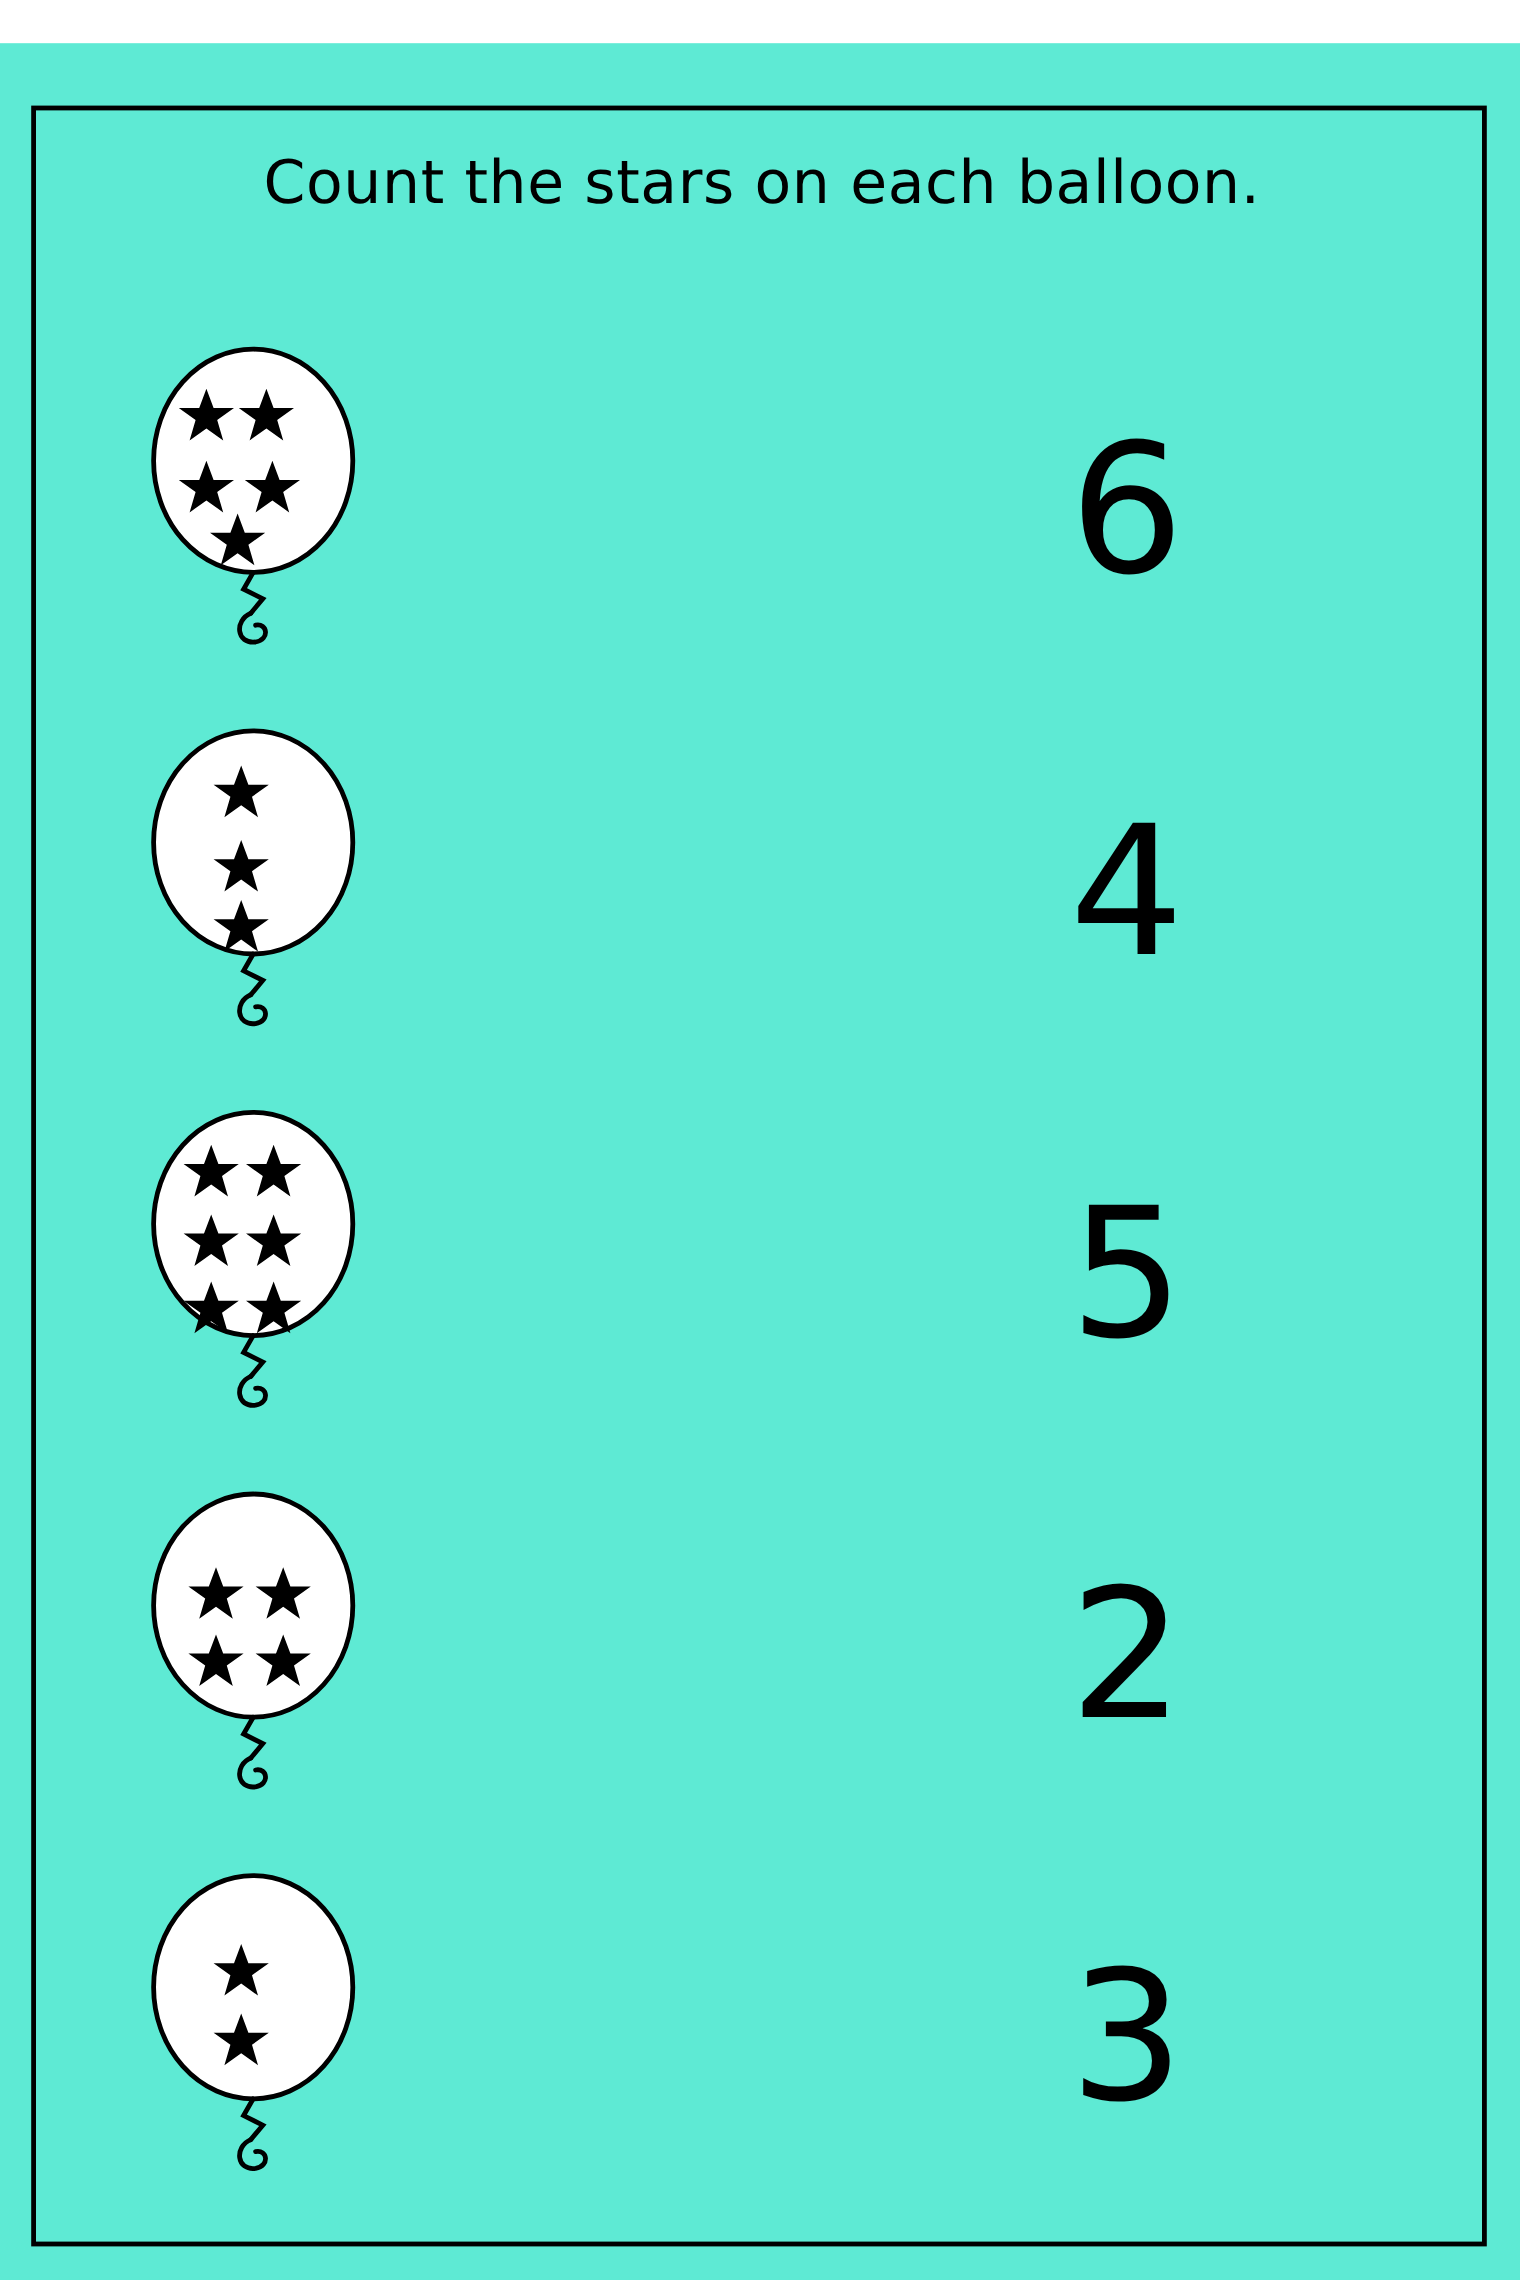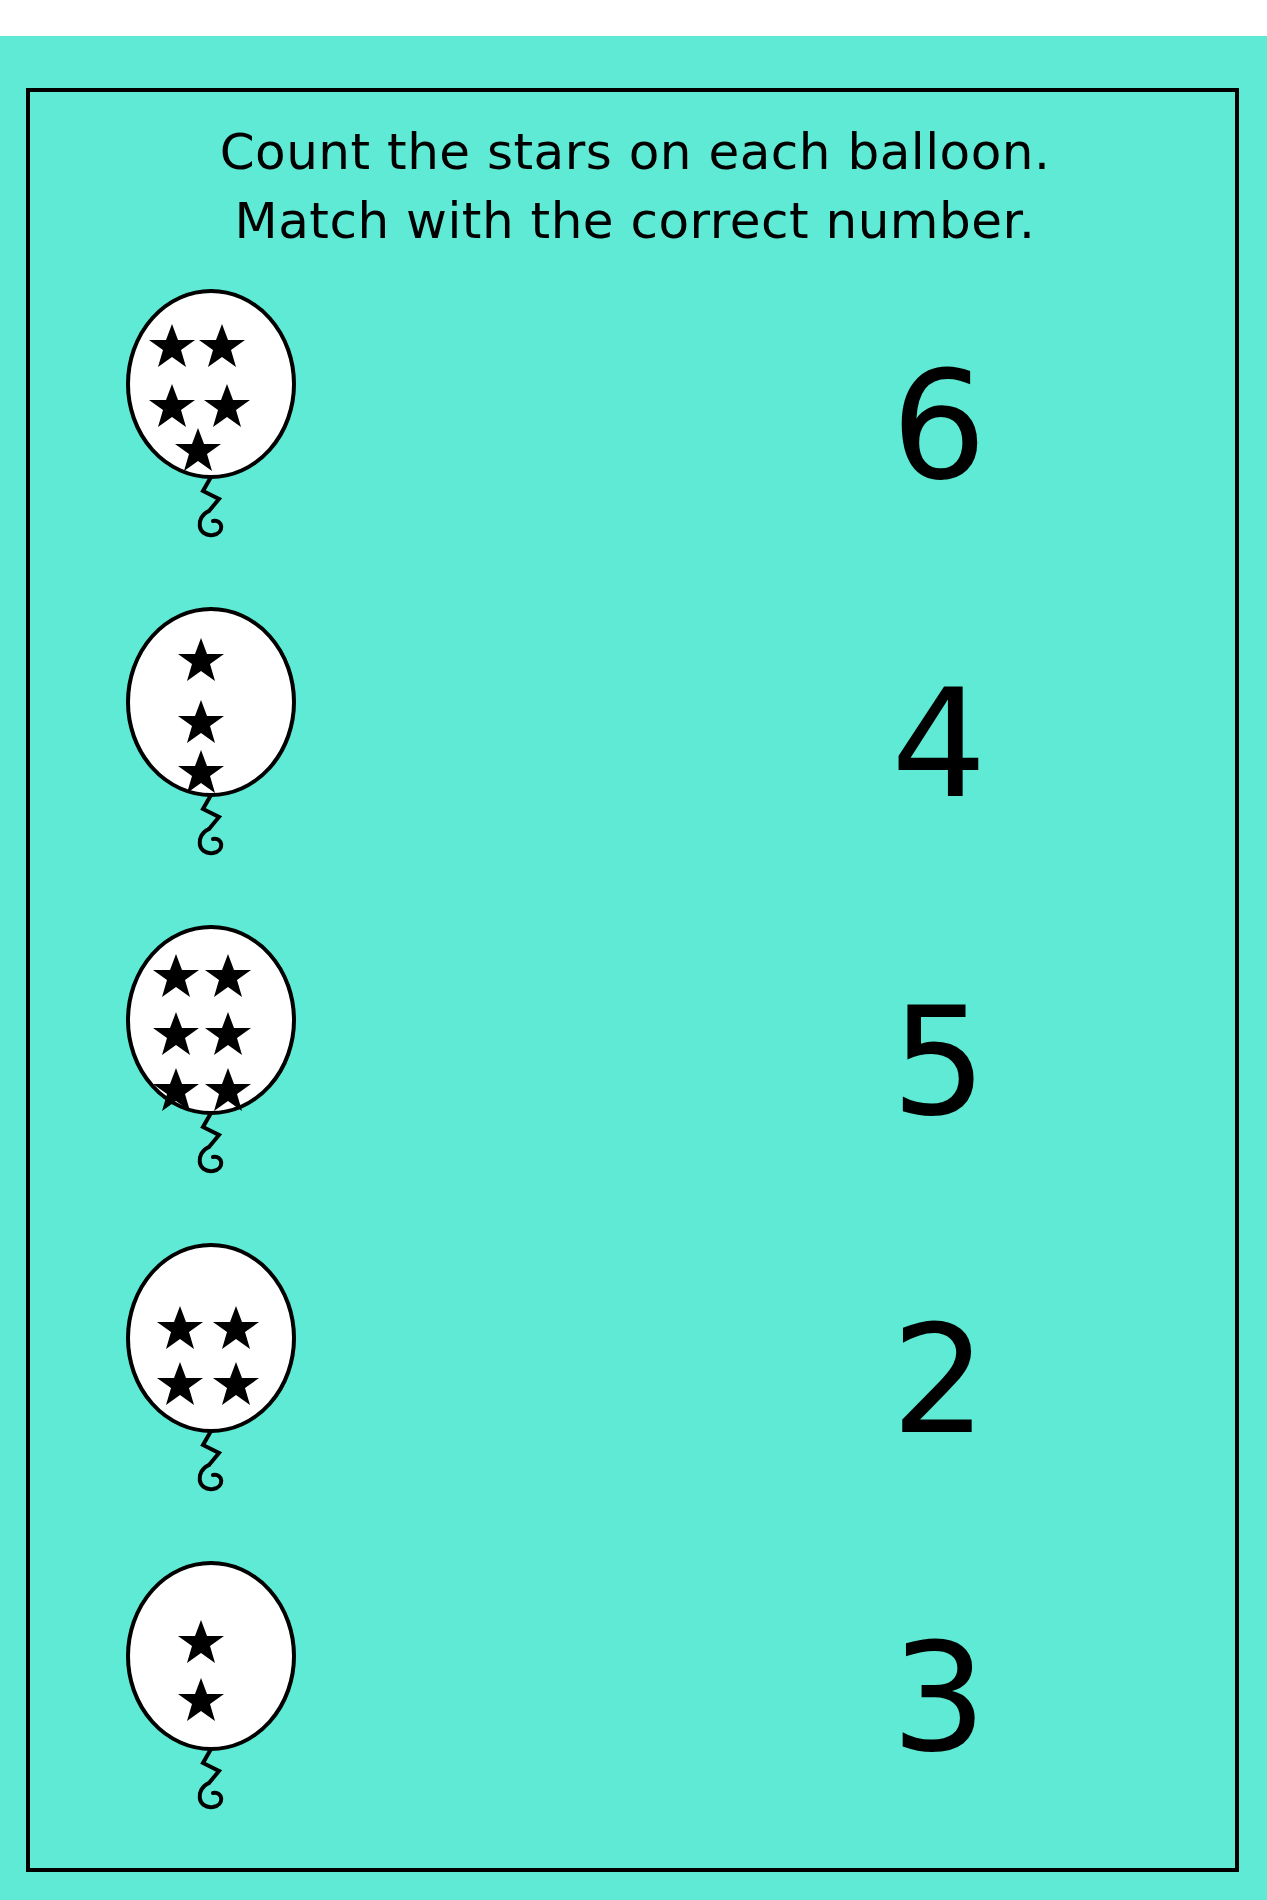--- a/index.html
+++ b/index.html
@@ -89,21 +89,20 @@
 </style>
 </head>
 <body>
 
 <div class="page">
 
   <div class="sheet-border"></div>
 
   <div class="instructions">
     <span class="line">Count the stars on each balloon.</span>
-    <span class="line">Match with the correct number.</span>
   </div>
 
   <div class="rows">
 
     <div class="row">
       <div class="balloon-cell">
         <svg class="balloon-svg" width="230" height="300" viewBox="0 0 230 300" xmlns="http://www.w3.org/2000/svg">
           <ellipse cx="105" cy="108" rx="83" ry="93" fill="#ffffff" stroke="#000000" stroke-width="4"></ellipse>
           <path d="M105 201 l -8 14 l 16 8 l -10 12" fill="none" stroke="#000000" stroke-width="4" stroke-linecap="round"></path>
           <path d="M103 235 c -14 6 -12 26 4 24 c 12 -2 10 -16 0 -14" fill="none" stroke="#000000" stroke-width="4" stroke-linecap="round"></path>

